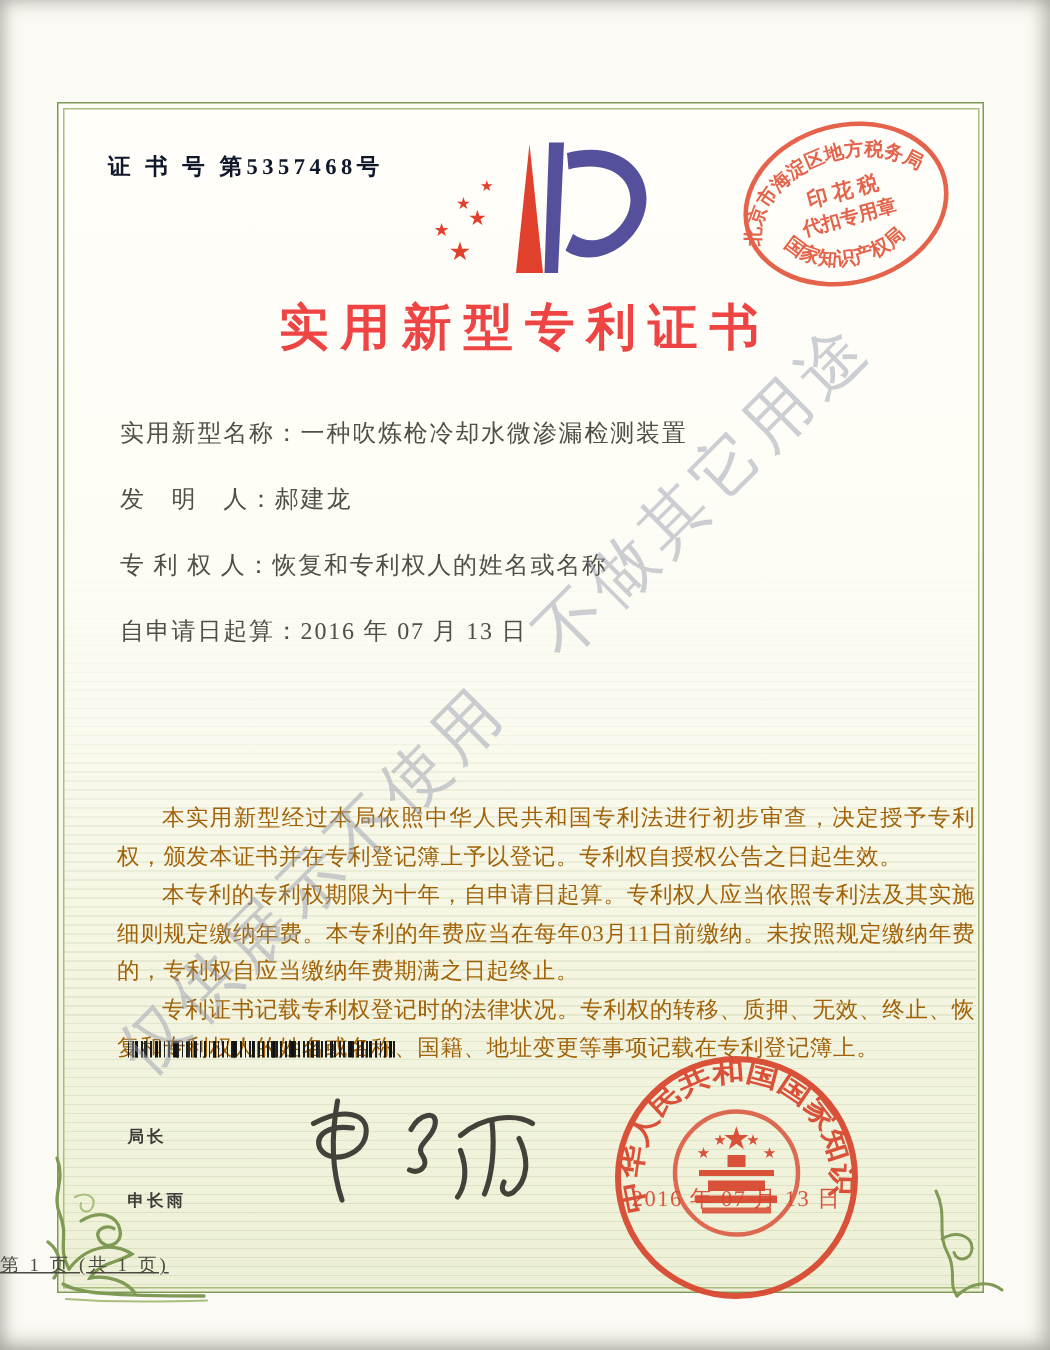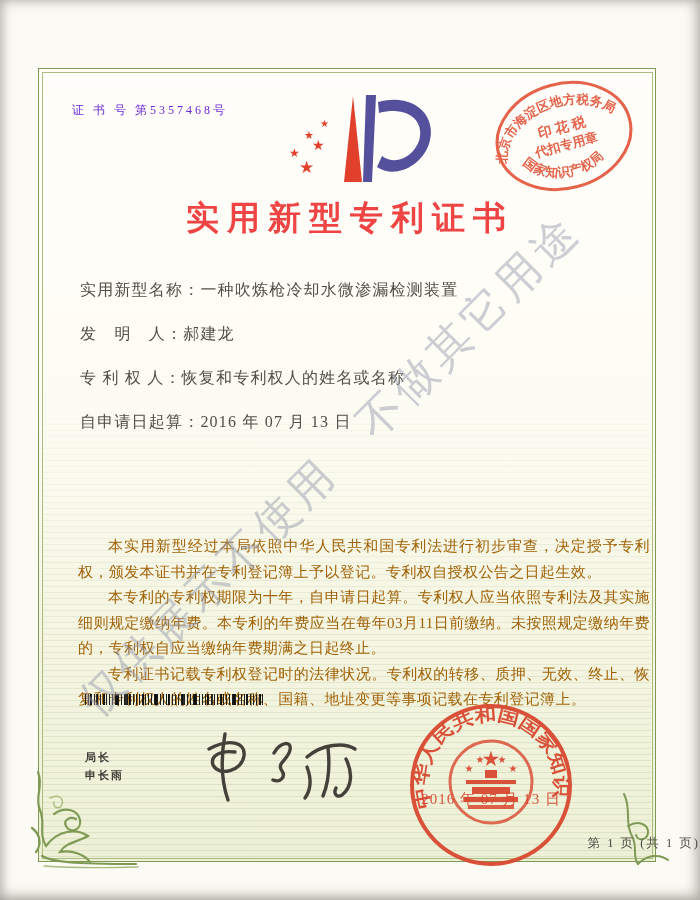--- a/index.html
+++ b/index.html
@@ -29,22 +29,22 @@
     mask-image:linear-gradient(180deg, transparent 0 34%, rgba(0,0,0,.55) 60%, #000 88%);
   }
   .watermark {
     position:absolute; left:-15px; top:436px; width:690px; text-align:center;
     transform:rotate(-45deg);
     font-size:44px; letter-spacing:5px; color:rgba(148,155,172,.48);
     font-family:"Liberation Serif","DejaVu Serif",serif; white-space:nowrap;
     pointer-events:none; z-index:5;
   }
   .cert-number {
-    position:absolute; left:72px; top:102px; font-size:12px; letter-spacing:3px;
-    color:#6d28d9; z-index:2;
+    position:absolute; left:72px; top:102px; font-size:15px; letter-spacing:3px;
+    color:#0f172a; z-index:2;font-weight:bold;
   }
   .logo { position:absolute; left:282px; top:90px; width:160px; height:102px; z-index:2; }
   .tax-stamp {
     position:absolute; left:487px; top:74px; width:154px; height:124px;
     transform:rotate(-15deg); z-index:3; opacity:.92;
   }
   .cert-title {
     position:absolute; left:0; top:196px; width:100%; text-align:center;
     font-size:33px; font-weight:600; letter-spacing:8px; color:#ef4444; z-index:2;
   }
@@ -60,30 +60,30 @@
     background-image:
       repeating-linear-gradient(90deg,#1d1d1d 0 1px,transparent 1px 3px),
       repeating-linear-gradient(90deg,transparent 0 5px,#111 5px 7px,transparent 7px 13px),
       repeating-linear-gradient(90deg,transparent 0 11px,#2e2e2e 11px 12.5px,transparent 12.5px 29px);
   }
   .official-block {
     position:absolute; left:85px; top:750px; z-index:2;
     font-family:"Liberation Sans","DejaVu Sans",sans-serif; font-weight:600;
     font-size:11px; color:#3e3c37; letter-spacing:2px;
   }
-  .official-block .name { margin-top:3px; }
+  .official-block .name { margin-top:28px; }
   .signature { position:absolute; left:195px; top:722px; width:175px; height:88px; z-index:2; }
   .seal { position:absolute; left:406px; top:700px; width:170px; height:170px; z-index:2; opacity:.93; }
   .seal-date {
     position:absolute; left:410px; top:790px; width:162px; text-align:center; z-index:4;
     font-size:15px; color:#d9452e; letter-spacing:1px; opacity:.9;
   }
   .page-footer {
-    position:absolute; left:0; top:835px; width:100%; text-align:right; z-index:2;
-    font-size:12.5px; color:#4b4a43; letter-spacing:2px;
+    position:absolute; left:0; top:835px; width:100%; text-align:left; z-index:2;
+    font-size:12.5px; color:#4b4a43; letter-spacing:2px;text-decoration:underline;
   }
   .flourish { position:absolute; z-index:2; }
   .flourish.left  { left:24px; bottom:28px; }
   .flourish.right { right:28px; bottom:28px; transform:scaleX(-1); }
 </style>
 </head>
 <body>
 
 <div class="page">
 

